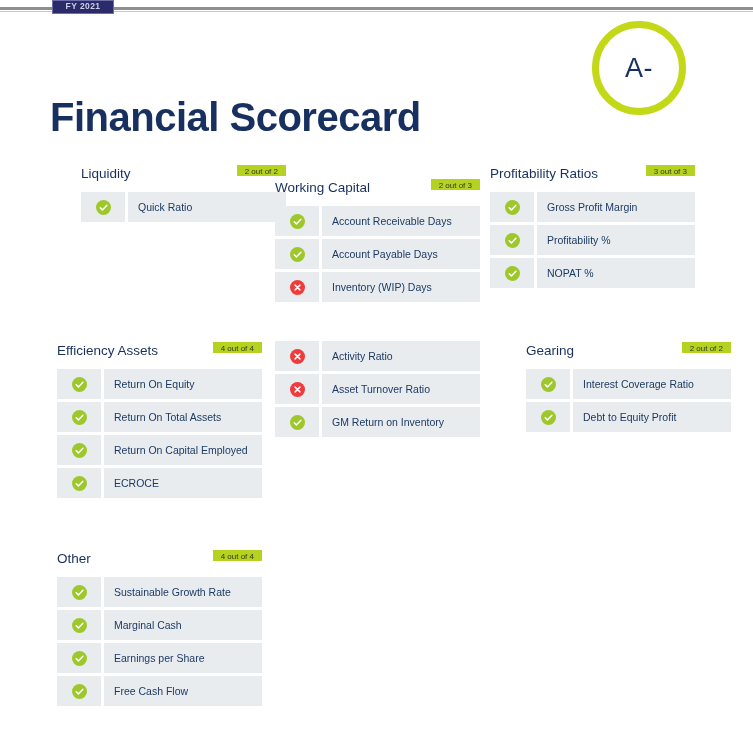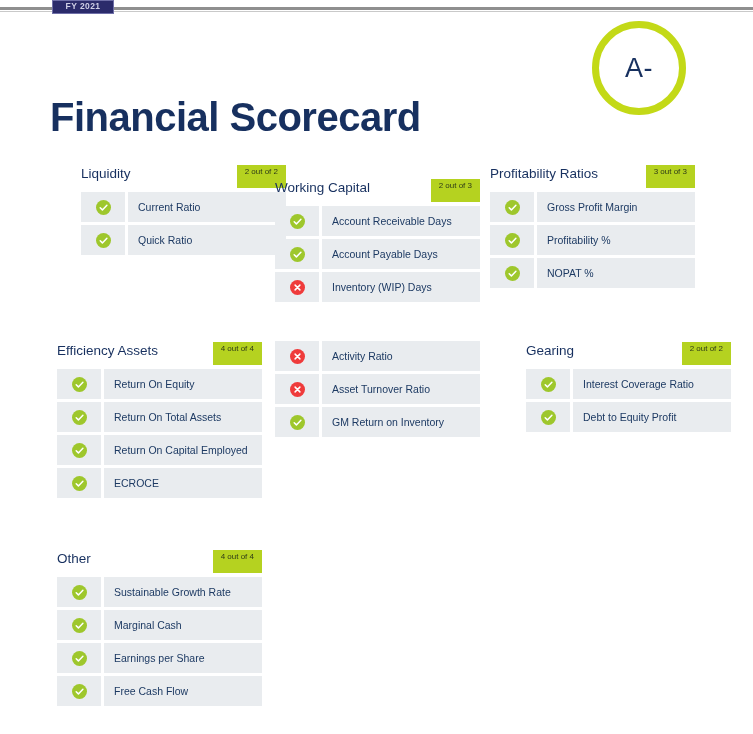--- a/index.html
+++ b/index.html
@@ -78,21 +78,21 @@
     font-size:13.5px;
     color:#17305f;
     white-space:nowrap;
     line-height:20px;
   }
   .sec-badge{
     position:absolute;right:0;top:1px;
     background:#b5d220;
     color:#2f3b18;
     font-size:8px;
-    padding:3px 8px 12px 8px;
+    padding:3px 8px 0 8px;
     line-height:1;
     white-space:nowrap;
   }
 
   .row{
     display:flex;
     align-items:stretch;
     background:#e9ecef;
     margin-bottom:3px;
     min-height:30px;
@@ -143,30 +143,20 @@
         <div class="sec-badge">2 out of 2</div>
       </div>
       <div class="row">
         <div class="row-icon">
           <span class="badge-ico pass">
             <svg width="15" height="15" viewBox="0 0 15 15" aria-hidden="true">
               <path d="M4.2 7.7 L6.4 9.9 L10.9 5.2" fill="none" stroke="#ffffff" stroke-width="1.5" stroke-linecap="round" stroke-linejoin="round"></path>
             </svg>
           </span>
         </div>
-        <div class="row-label">Current Ratio</div>
-      </div>
-      <div class="row">
-        <div class="row-icon">
-          <span class="badge-ico pass">
-            <svg width="15" height="15" viewBox="0 0 15 15" aria-hidden="true">
-              <path d="M4.2 7.7 L6.4 9.9 L10.9 5.2" fill="none" stroke="#ffffff" stroke-width="1.5" stroke-linecap="round" stroke-linejoin="round"></path>
-            </svg>
-          </span>
-        </div>
         <div class="row-label">Quick Ratio</div>
       </div>
     </div>
     <div class="section" style="left: 275px; top: 178px;">
       <div class="sec-head">
         <div class="sec-title">Working Capital</div>
         <div class="sec-badge">2 out of 3</div>
       </div>
       <div class="row">
         <div class="row-icon">

